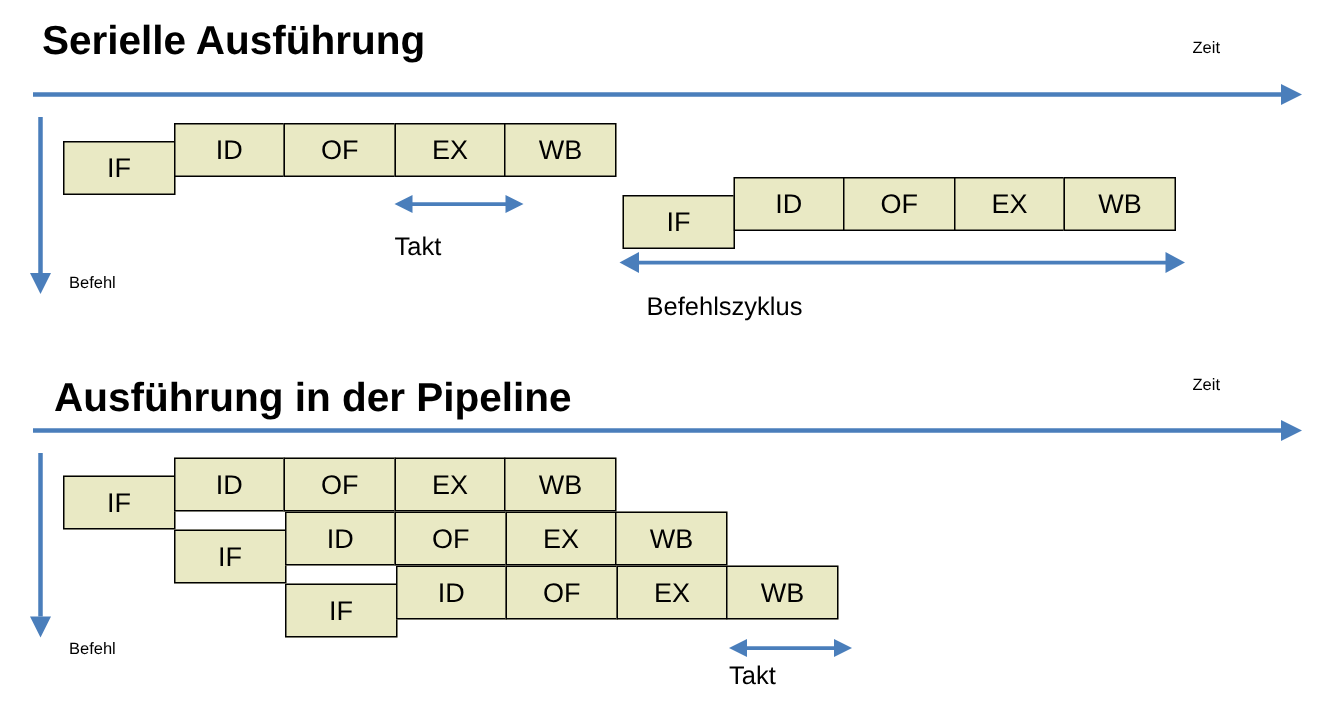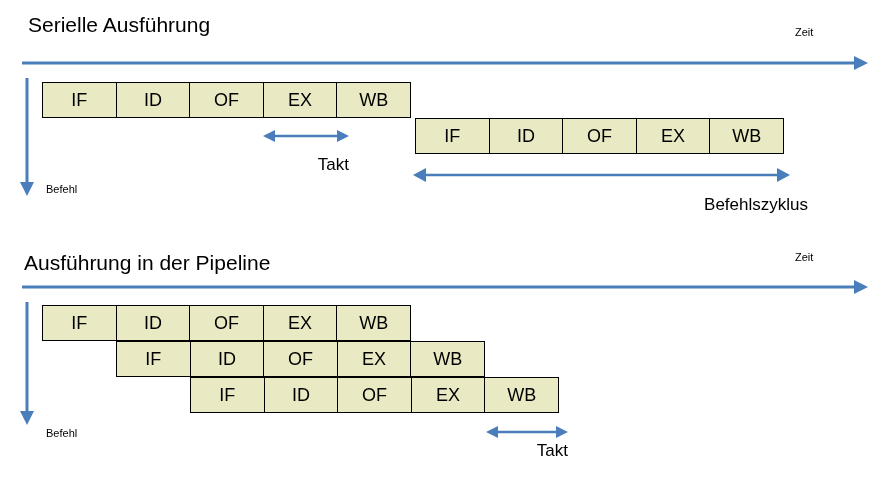--- a/index.html
+++ b/index.html
@@ -18,41 +18,41 @@
   .section {
     position: absolute;
     left: 0;
     width: 887px;
   }
   #section-serial { top: 0; height: 240px; }
   #section-pipeline { top: 240px; height: 243px; }
 
   .title {
     position: absolute;
-    font-size: 21px;
-    font-weight: normal;
+    font-size: 27px;
+    font-weight: bold;
     color: #000;
     letter-spacing: 0px;
     white-space: nowrap;
     line-height: 1;
   }
   .axis-label {
     position: absolute;
     font-size: 11px;
     color: #000;
     white-space: nowrap;
     line-height: 1;
   }
   .measure-label {
     position: absolute;
     font-size: 17px;
     color: #000;
     white-space: nowrap;
     line-height: 1;
-    text-align: right;
+    text-align: left;
   }
 
   
   .arrow-svg {
     position: absolute;
     overflow: visible;
   }
 
   
   .stage-row {
@@ -67,21 +67,21 @@
     background: #e9e9c4;
     border: 1px solid #000000;
     margin-left: -1px;
     display: flex;
     align-items: center;
     justify-content: center;
     font-size: 18px;
     color: #000;
     line-height: 1;
   }
-  .stage-box:first-child { margin-left: 0; }
+  .stage-box:first-child { margin-left: 0; margin-top: 12px; }
 </style>
 </head>
 <body>
 
 <div class="section" id="section-serial">
 
   <div class="title" style="left:28px; top:14px;">Serielle Ausführung</div>
 
   <div class="axis-label" style="left:795px; top:27px;">Zeit</div>
 
@@ -124,21 +124,21 @@
     <line x1="6" y1="8" x2="371" y2="8" stroke="#4a7ebb" stroke-width="2.5"></line>
     <polygon points="13,1 0,8 13,15" fill="#4a7ebb"></polygon>
     <polygon points="364,1 377,8 364,15" fill="#4a7ebb"></polygon>
   </svg>
   <div class="measure-label" style="left:431px; top:196px; width:377px;">Befehlszyklus</div>
 
 </div>
 
 <div class="section" id="section-pipeline">
 
-  <div class="title" style="left:24px; top:12px;">Ausführung in der Pipeline</div>
+  <div class="title" style="left:36px; top:12px;">Ausführung in der Pipeline</div>
 
   <div class="axis-label" style="left:795px; top:12px;">Zeit</div>
 
   <svg class="arrow-svg" style="left:22px; top:38px;" width="848" height="18">
     <line x1="0" y1="9" x2="832" y2="9" stroke="#4a7ebb" stroke-width="3"></line>
     <polygon points="832,2 846,9 832,16" fill="#4a7ebb"></polygon>
   </svg>
 
   <svg class="arrow-svg" style="left:18px; top:62px;" width="20" height="125">
     <line x1="9" y1="0" x2="9" y2="109" stroke="#4a7ebb" stroke-width="3"></line>

